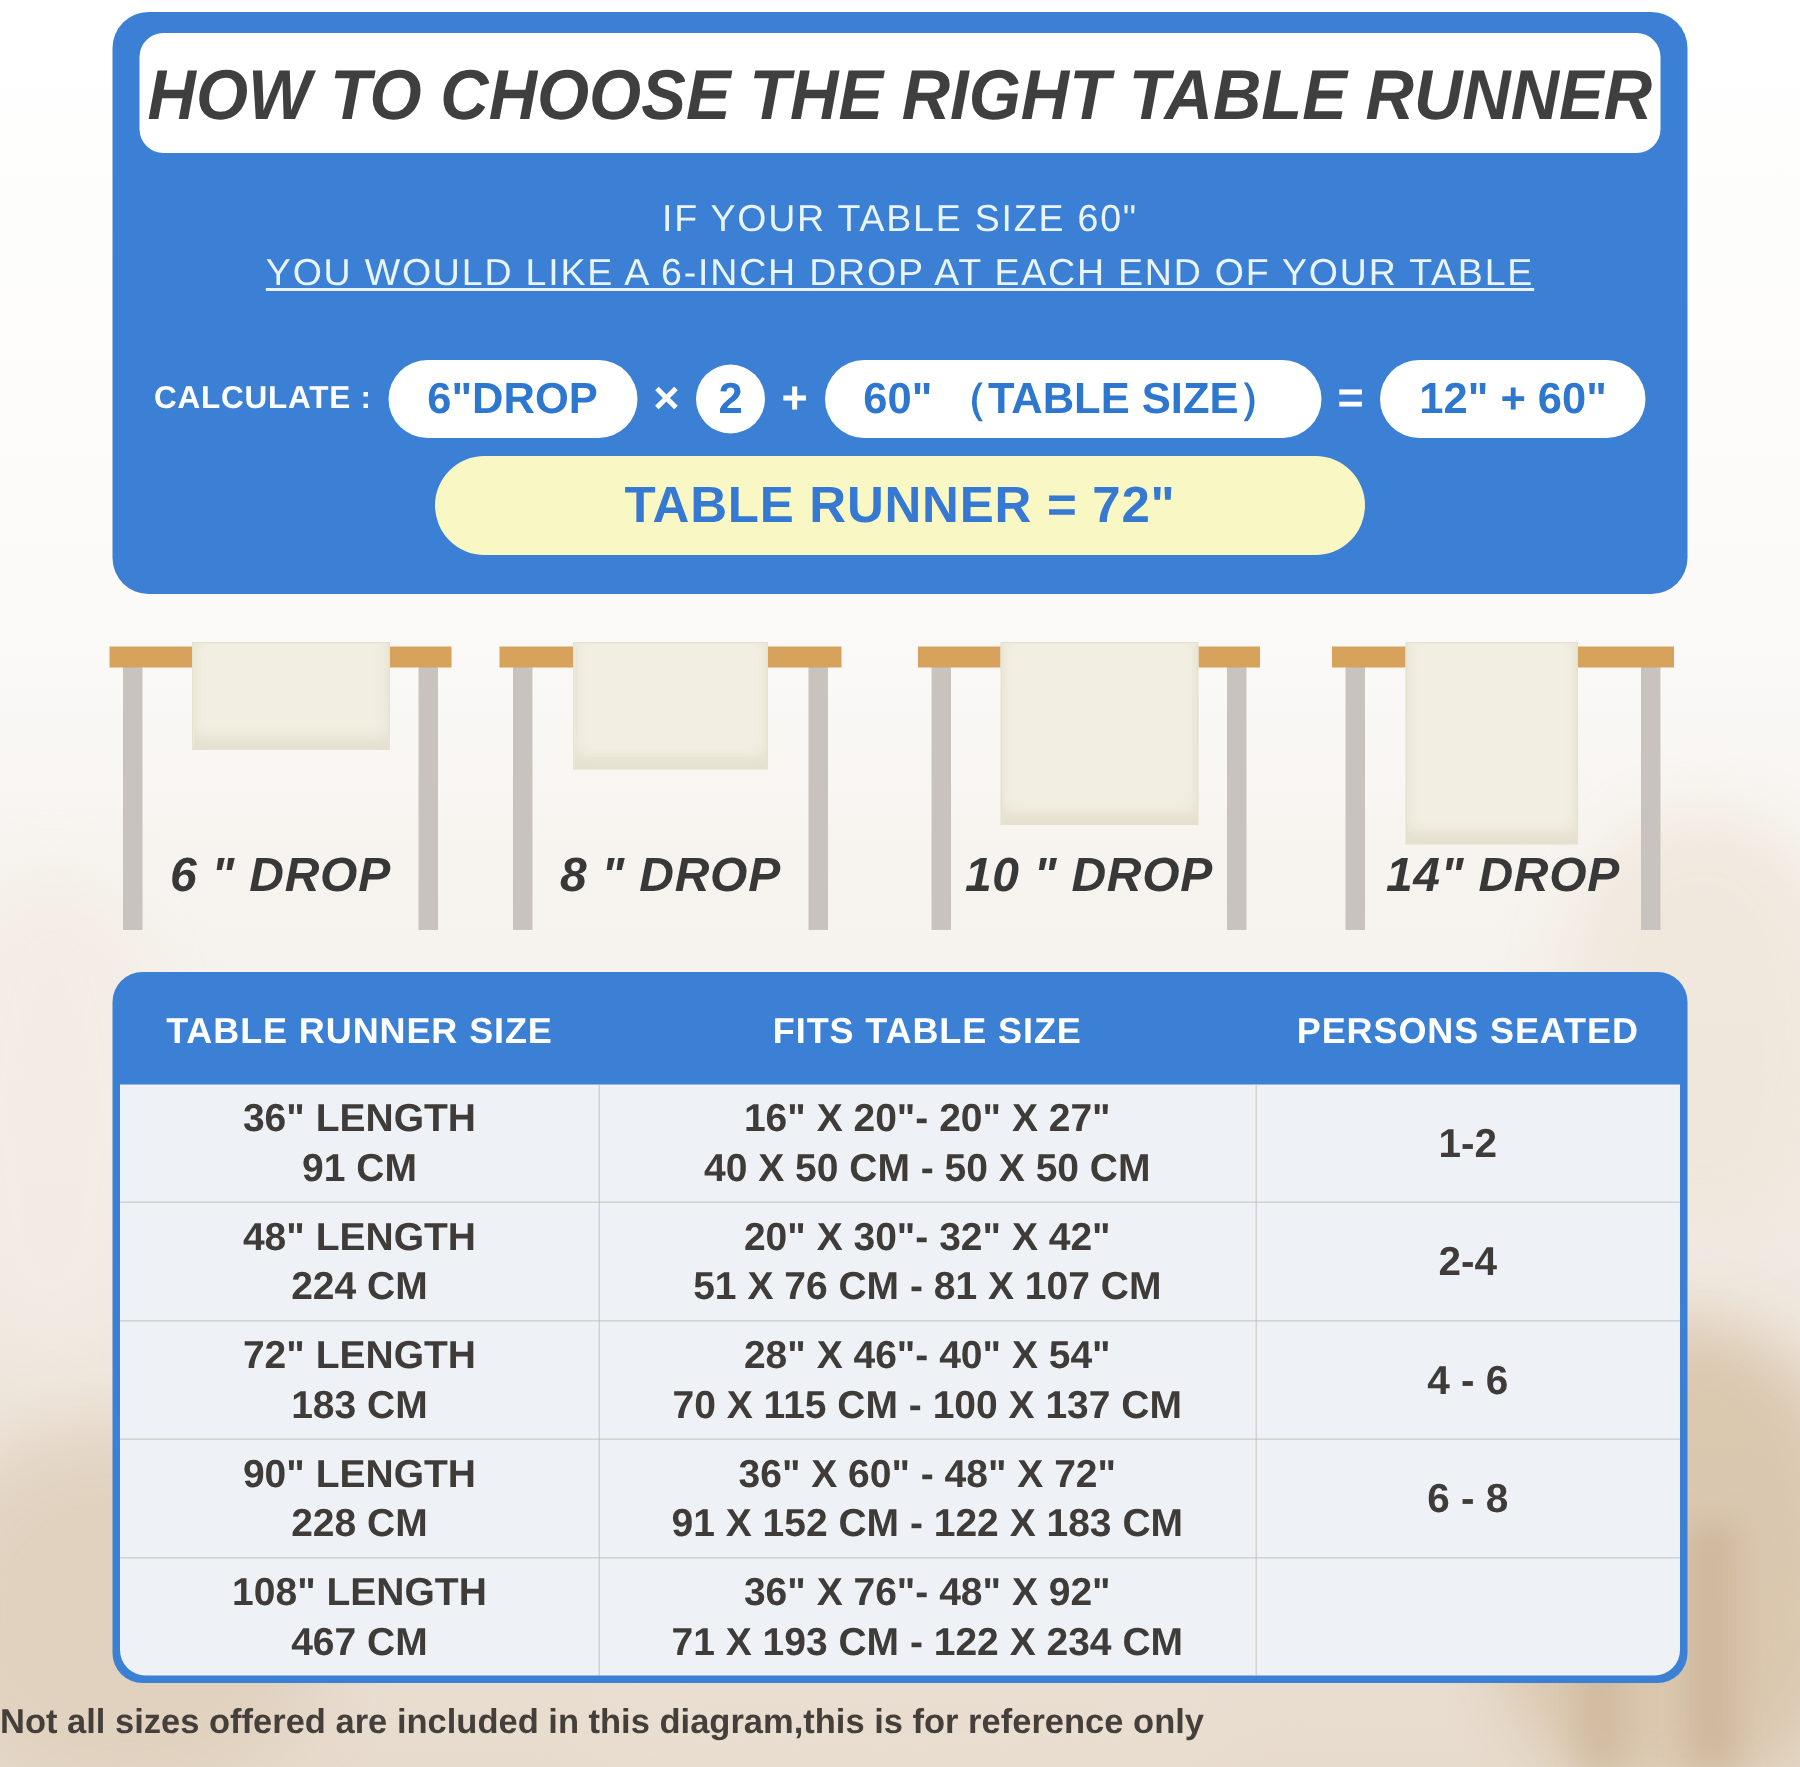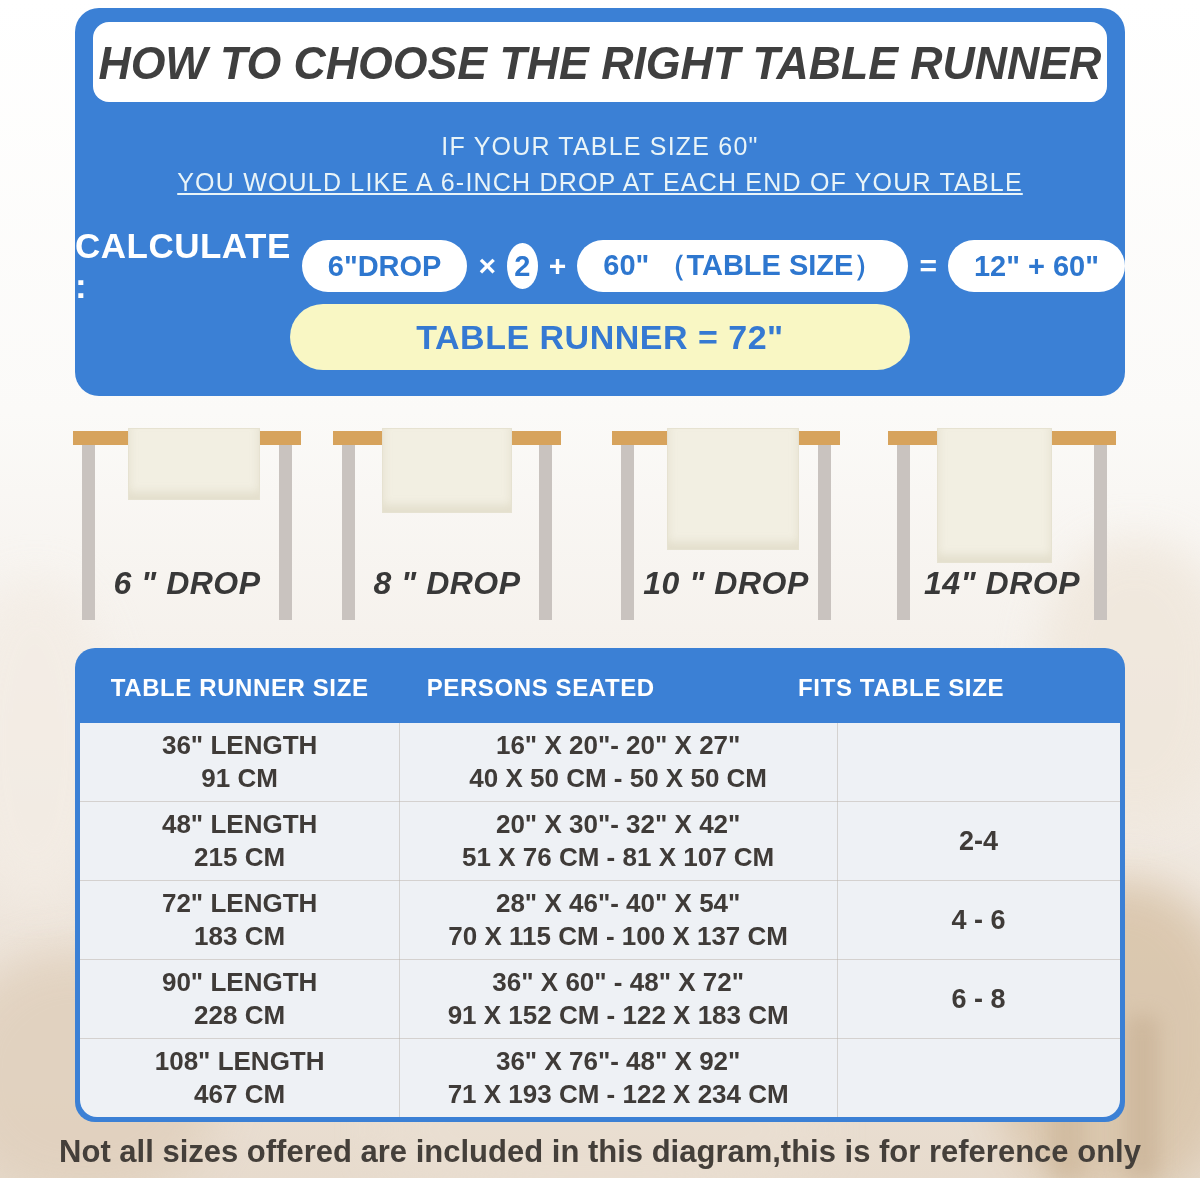--- a/index.html
+++ b/index.html
@@ -21,21 +21,21 @@
   .title-box{position:absolute;left:18px;right:18px;top:14px;height:80px;background:#ffffff;
     border-radius:16px;display:flex;align-items:center;justify-content:center;}
   .title-box h1{margin:0;font-size:47px;font-weight:bold;font-style:italic;color:#3f3f3f;
     letter-spacing:0px;transform:scaleX(.95);white-space:nowrap;}
   .sub{position:absolute;left:0;right:0;margin:0;text-align:center;color:#e9f4f8;
     font-size:25px;letter-spacing:1.2px;font-weight:normal;}
   .sub1{top:124px;}
   .sub2{top:160px;text-decoration:underline;}
   .calc-row{position:absolute;left:0;right:0;top:230px;height:56px;display:flex;
     align-items:center;justify-content:center;gap:11px;}
-  .calc-label{color:#ffffff;font-size:35px;font-weight:bold;letter-spacing:.5px;}
+  .calc-label{color:#ffffff;font-size:21px;font-weight:bold;letter-spacing:.5px;}
   .pill{background:#ffffff;color:#2e77cf;font-weight:bold;font-size:29px;height:52px;
     border-radius:28px;display:flex;align-items:center;justify-content:center;
     padding:0 26px;white-space:nowrap;}
   .pill.circle{width:46px;height:46px;padding:0;border-radius:50%;}
   .op{color:#ffffff;font-size:30px;font-weight:bold;}
   .runner-result{position:absolute;left:50%;top:296px;transform:translateX(-50%);
     width:620px;height:66px;background:#f9f7c4;border-radius:36px;display:flex;
     align-items:center;justify-content:center;color:#3579d2;font-size:34px;
     font-weight:bold;letter-spacing:.5px;}
   
@@ -63,22 +63,22 @@
     background:rgba(252,250,248,.93);border-radius:0 0 17px 17px;display:flex;
     flex-direction:column;overflow:hidden;}
   .vline{position:absolute;top:0;bottom:0;width:1px;background:rgba(180,172,164,.45);}
   .v1{left:319px;} .v2{left:757px;}
   .trow{flex:1;display:flex;align-items:center;position:relative;}
   .trow + .trow{border-top:1px solid rgba(185,178,170,.5);}
   .cell{text-align:center;color:#3f3b38;font-weight:bold;}
   .cell .ln{font-size:26px;line-height:33px;}
   .cell.c3{font-size:27px;}
   
-  .footer-note{position:absolute;left:0;right:0;top:1134px;margin:0;text-align:center;
-    color:#443f3a;font-size:31px;font-weight:bold;}
+  .footer-note{position:absolute;left:0;right:0;top:1134px;margin:0;
+    color:#443f3a;font-size:23px;font-weight:bold;}
 </style>
 </head>
 <body>
 
 <div class="canvas">
 
   <div>
     <div class="blob b1"></div>
     <div class="blob b2"></div>
     <div class="blob b3"></div>
@@ -134,42 +134,43 @@
     <div class="leg l"></div>
     <div class="leg r"></div>
     <div class="tabletop"></div>
     <div class="runner"></div>
     <div class="fig-label">14" DROP</div>
   </div>
 
   <section class="size-panel">
     <div class="panel-header">
       <div class="col-h c1">TABLE RUNNER SIZE</div>
+      <div class="col-h c2">FITS TABLE SIZE</div>
       <div class="col-h c3">PERSONS SEATED</div>
-      <div class="col-h c2">FITS TABLE SIZE</div>
     </div>
     <div class="panel-body">
       <div class="vline v1"></div>
       <div class="vline v2"></div>
 
       <div class="trow">
         <div class="cell c1">
           <div class="ln">36" LENGTH</div>
           <div class="ln">91 CM</div>
         </div>
         <div class="cell c2">
           <div class="ln">16" X 20"- 20" X 27"</div>
           <div class="ln">40 X 50 CM - 50 X 50 CM</div>
         </div>
+        <div class="cell c3">1-2</div>
       </div>
 
       <div class="trow">
         <div class="cell c1">
           <div class="ln">48" LENGTH</div>
-          <div class="ln">215 CM</div>
+          <div class="ln">224 CM</div>
         </div>
         <div class="cell c2">
           <div class="ln">20" X 30"- 32" X 42"</div>
           <div class="ln">51 X 76 CM - 81 X 107 CM</div>
         </div>
         <div class="cell c3">2-4</div>
       </div>
 
       <div class="trow">
         <div class="cell c1">

